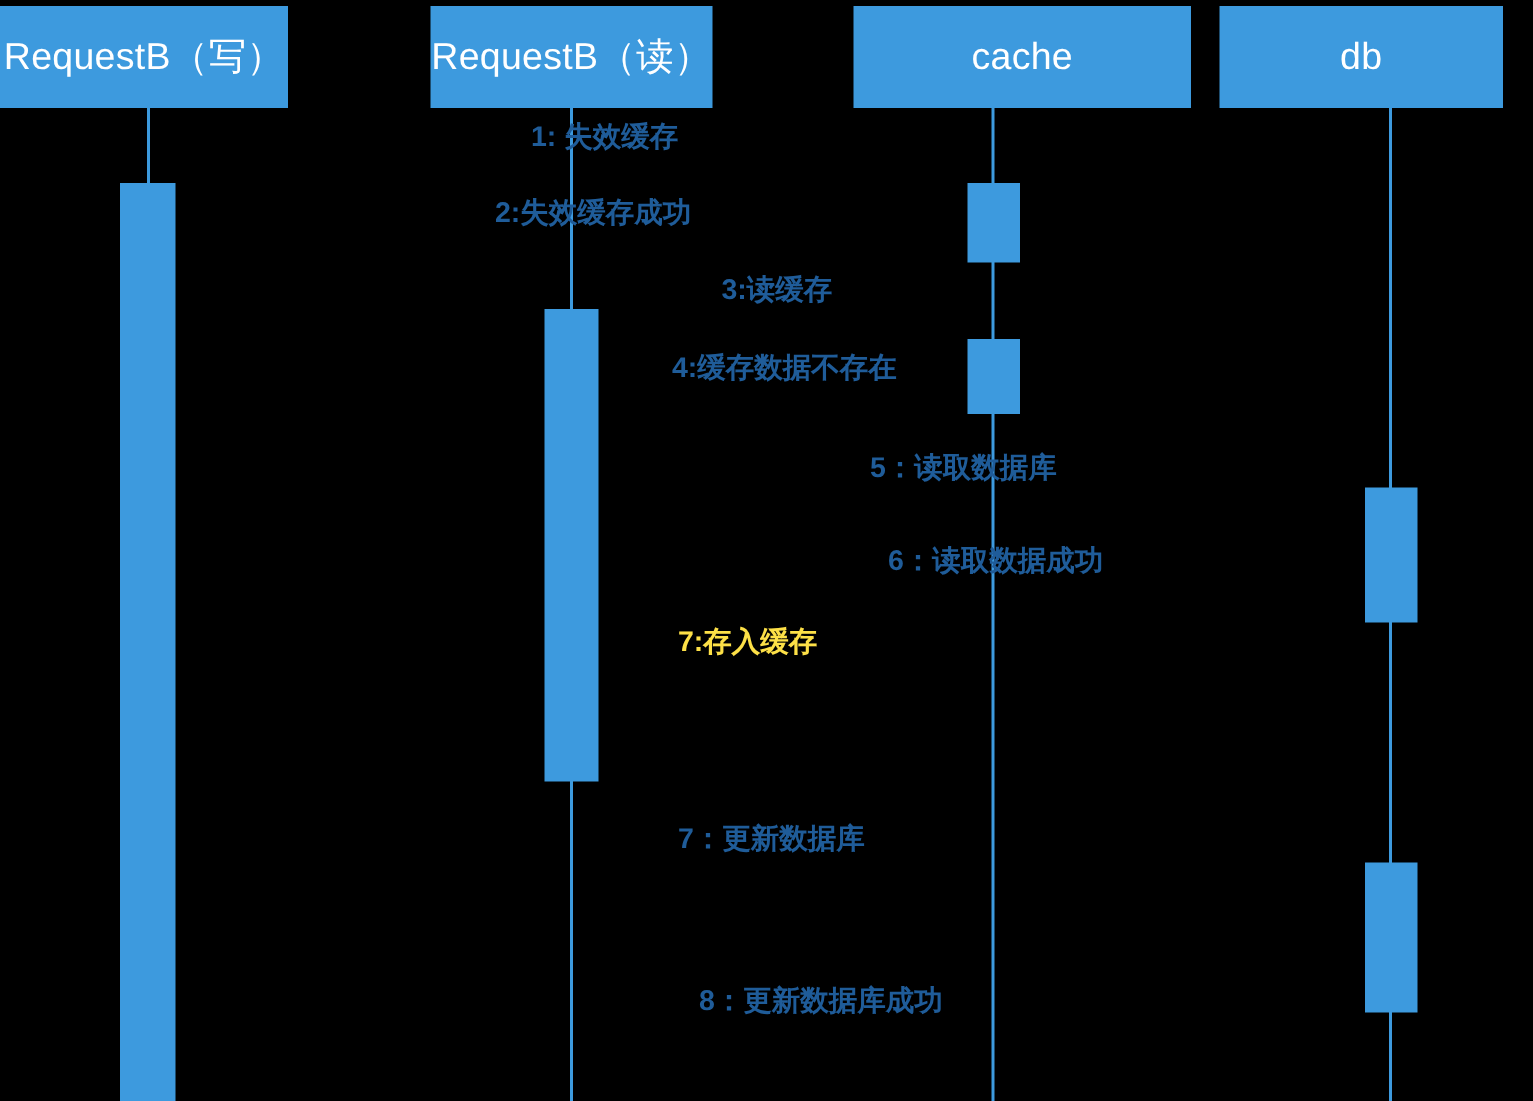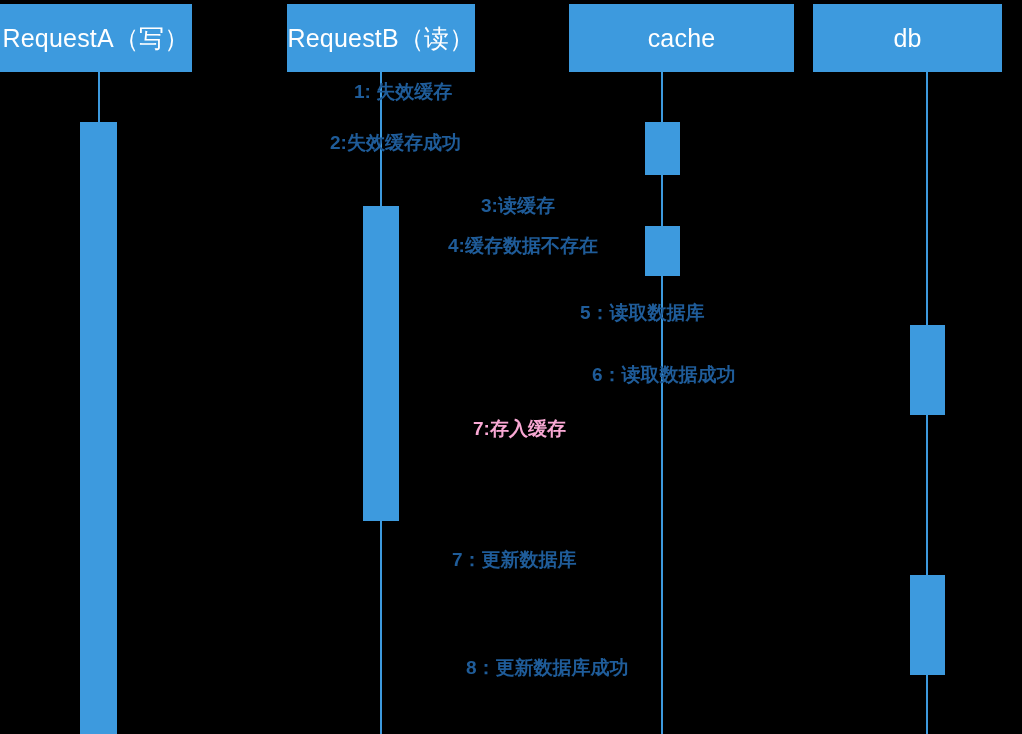--- a/index.html
+++ b/index.html
@@ -46,57 +46,56 @@
   
   .message {
     position: absolute;
     font-size: 19px;
     font-weight: bold;
     white-space: nowrap;
     line-height: 1;
     color: #1f5c99;
   }
   .message.gray {
-    color: #f9a8d4;
-    margin-left: 21px;
+    color: #fde047;
   }
 </style>
 </head>
 <body>
 
 <div id="canvas">
 
   <div class="lifeline" style="left:98px; top:72px; height:662px;"></div>
   <div class="lifeline" style="left:380px; top:72px; height:662px;"></div>
   <div class="lifeline" style="left:661px; top:72px; height:662px;"></div>
   <div class="lifeline" style="left:926px; top:72px; height:662px;"></div>
 
   <div class="activation" style="left:80px; top:122px; width:37px; height:612px;"></div>
   <div class="activation" style="left:363px; top:206px; width:36px; height:315px;"></div>
   <div class="activation" style="left:645px; top:122px; width:35px; height:53px;"></div>
   <div class="activation" style="left:645px; top:226px; width:35px; height:50px;"></div>
   <div class="activation" style="left:910px; top:325px; width:35px; height:90px;"></div>
   <div class="activation" style="left:910px; top:575px; width:35px; height:100px;"></div>
 
   <div class="participant" style="left:0px; top:4px; width:192px; height:68px;">
-    <span class="participant-label">RequestA（写）</span>
+    <span class="participant-label">RequestB（写）</span>
   </div>
   <div class="participant" style="left:287px; top:4px; width:188px; height:68px;text-align:center;">
     <span class="participant-label">RequestB（读）</span>
   </div>
   <div class="participant" style="left:569px; top:4px; width:225px; height:68px;">
     <span class="participant-label">cache</span>
   </div>
   <div class="participant" style="left:813px; top:4px; width:189px; height:68px;">
     <span class="participant-label">db</span>
   </div>
 
   <div class="message" style="left:314px; top:82px;margin-left:40px;">1: 失效缓存</div>
   <div class="message" style="left:330px; top:133px;">2:失效缓存成功</div>
-  <div class="message" style="left:481px; top:196px;">3:读缓存</div>
+  <div class="message" style="left:481px; top:184px;">3:读缓存</div>
   <div class="message" style="left:448px; top:236px;">4:缓存数据不存在</div>
   <div class="message" style="left:580px; top:303px;">5：读取数据库</div>
   <div class="message" style="left:592px; top:365px;">6：读取数据成功</div>
   <div class="message gray" style="left:452px; top:419px;">7:存入缓存</div>
   <div class="message" style="left:452px; top:550px;">7：更新数据库</div>
   <div class="message" style="left:466px; top:658px;">8：更新数据库成功</div>
 
 </div>
 
 </body></html>

